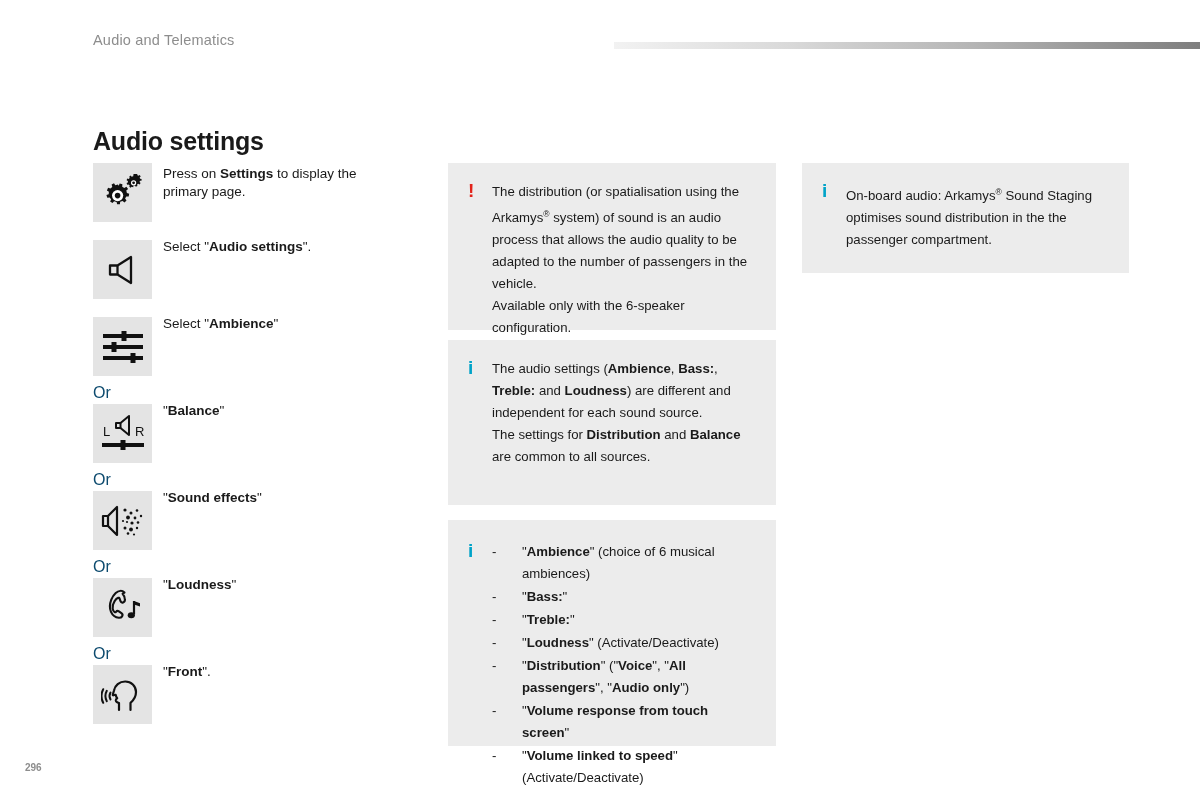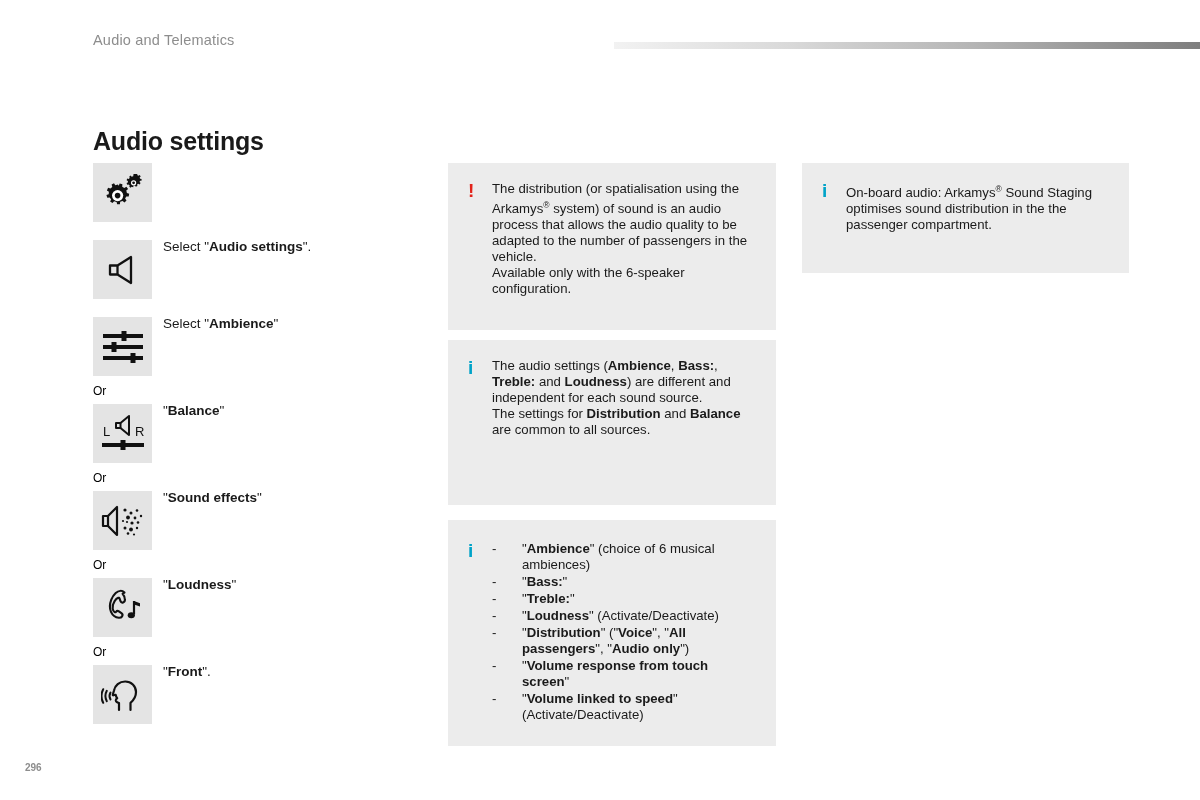--- a/index.html
+++ b/index.html
@@ -49,22 +49,22 @@
   }
   .step-text {
     position:absolute; left:70px; top:2px;
     width:250px;
     font-size:13.5px;
     line-height:18px;
     color:#1a1a1a;
   }
   .step-text.tight { top:-2px; }
   .or-label {
-    font-size:12px;
-    color:#000000;
+    font-size:16px;
+    color:#0c4a6e;
     margin:8px 0 0 0;
     height:20px;
   }
   .gap-lg { height:18px; }
 
   
   .note-box {
     position:absolute;
     background:#ececec;
     padding:18px 22px 18px 20px;
@@ -75,21 +75,21 @@
     flex:0 0 24px;
     font-weight:bold;
     line-height:19px;
     text-align:left;
   }
   .mark-warn { color:#e2231a; font-size:19px; }
   .mark-info { color:#00a3c8; font-size:19px; }
   .note-body {
     flex:1;
     font-size:13.2px;
-    line-height:16px;
+    line-height:22px;
     color:#1a1a1a;
   }
   .note-body b { font-weight:bold; }
 
   
   .opt-list { list-style:none; }
   .opt-item { display:flex; margin-bottom:1px; }
   .opt-dash { width:30px; flex:0 0 30px; color:#1a1a1a; }
   .opt-text { flex:1; }
 
@@ -123,20 +123,23 @@
             <circle cx="30.6" cy="8.8" r="2.6" fill="#fff"></circle>
             <circle cx="30.6" cy="8.8" r="1.4"></circle>
           </g>
           <g fill="#111">
             <path d="M14.9 10.6l-2.6.6-1.3-2-2.4 1.4.7 2.3-1.9 1.7-2.3-.8-1.2 2.6 2 1.3-.2 2.5-2.3.9.9 2.7 2.4-.4 1.5 2-1.1 2.2 2.4 1.5 1.6-1.8 2.5.6.5 2.4 2.8-.1.3-2.4 2.4-.9 1.9 1.6 2-1.9-1.4-2 1.2-2.2 2.4.1.5-2.8-2.3-.7-.6-2.4 1.8-1.6-1.7-2.2-2.1 1.2-2.1-1.3.2-2.4-2.7-.8-1 2.2z"></path>
             <circle cx="14.6" cy="21.6" r="5.6" fill="#fff"></circle>
             <circle cx="14.6" cy="21.6" r="2.8"></circle>
           </g>
         </svg>
       </span>
+    </div>
+    <div class="step-text">
+      Press on <b>Settings</b> to display the<br>primary page.
     </div>
   </div>
 
   <div class="gap-lg"></div>
 
   <div class="step-row">
     <div class="icon-box">
       <span>
         <svg width="34" height="34" viewBox="0 0 34 34">
           <path d="M4 12.5h7.5L25 4v26l-13.5-8.5H4z" fill="none" stroke="#111" stroke-width="2.3" stroke-linejoin="round"></path>

